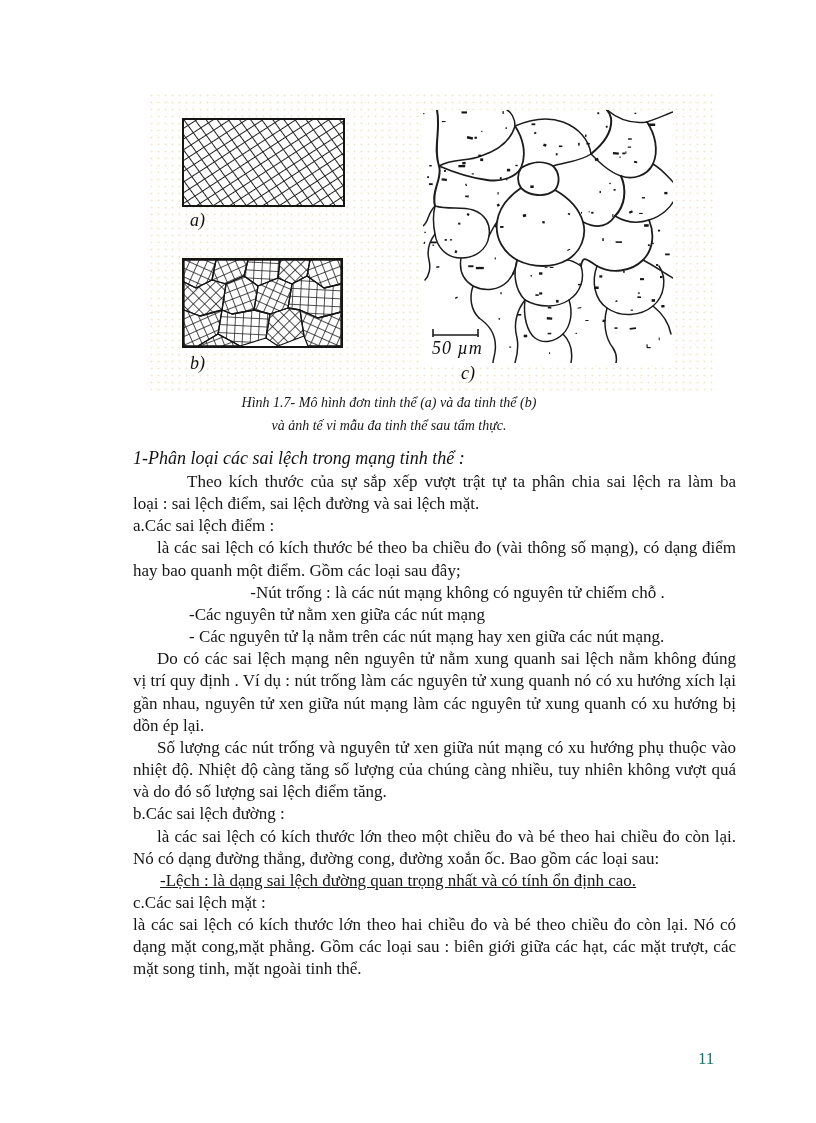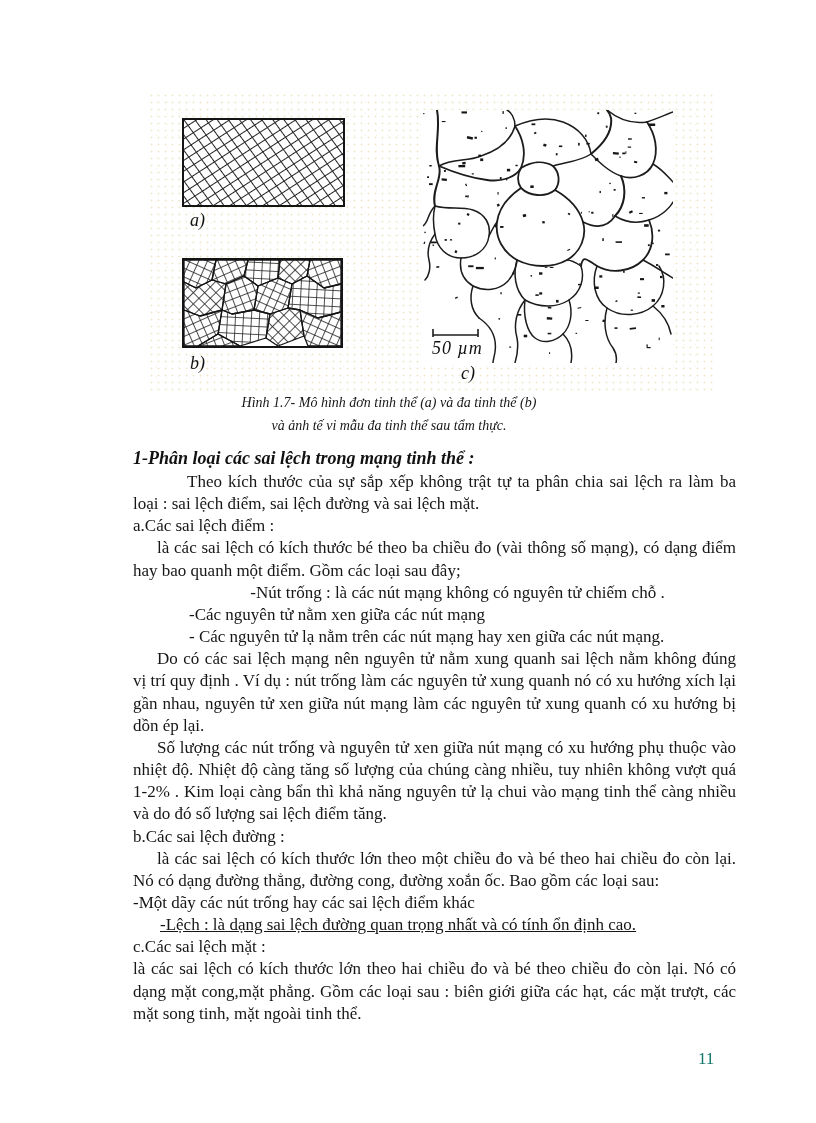--- a/index.html
+++ b/index.html
@@ -25,21 +25,21 @@
   .scalebar-label{
     position:absolute; z-index:3; font-style:italic; font-size:18px; color:#111;
     letter-spacing:1px;
   }
   .caption{
     position:absolute; left:133px; top:391px; width:512px; z-index:2;
     text-align:center; font-style:italic; font-size:14px; line-height:23px; color:#161616;
   }
   .heading{
     position:absolute; left:133px; top:448px; width:603px; z-index:2;
-    font-weight:bold; font-style:italic; font-size:18px; color:#111;
+    font-weight:normal; font-style:italic; font-size:18px; color:#111;
   }
   .bodytext{
     position:absolute; left:133px; top:471px; width:603px; z-index:2;
     font-size:17px; color:#161616;
   }
   .bl{height:22.16px; line-height:22.16px; white-space:nowrap; overflow:visible;}
   .bl.j{white-space:normal; text-align:justify; text-align-last:justify; word-break:keep-all;}
   .t  {padding-left:54px;}
   .d1 {padding-left:46px;text-align:center;}
   .d2 {padding-left:56px;}
@@ -294,40 +294,38 @@
   <div class="figlabel" style="left:461px; top:363px;">c)</div>
 
   <div class="caption">
     <div>Hình 1.7- Mô hình đơn tinh thể (a) và đa tinh thể (b)</div>
     <div>và ảnh tế vi mẫu đa tinh thể sau tẩm thực.</div>
   </div>
 
   <div class="heading">1-Phân loại các sai lệch trong mạng tinh thể :</div>
 
   <div class="bodytext">
-    <div class="bl t j">Theo kích thước của sự sắp xếp không trật tự ta phân chia sai lệch ra làm ba</div>
+    <div class="bl t j">Theo kích thước của sự sắp xếp vượt trật tự ta phân chia sai lệch ra làm ba</div>
     <div class="bl">loại : sai lệch điểm, sai lệch đường và sai lệch mặt.</div>
     <div class="bl">a.Các sai lệch điểm :</div>
     <div class="bl s j">là các sai lệch có kích thước bé theo ba chiều đo (vài thông số mạng), có dạng điểm</div>
     <div class="bl">hay bao quanh một điểm. Gồm các loại sau đây;</div>
     <div class="bl d1">-Nút trống : là các nút mạng không có nguyên tử chiếm chỗ .</div>
     <div class="bl d2">-Các nguyên tử nằm xen giữa các nút mạng</div>
     <div class="bl d2">- Các nguyên tử lạ nằm trên các nút mạng hay xen giữa các nút mạng.</div>
     <div class="bl s j">Do có các sai lệch mạng nên nguyên tử nằm xung quanh sai lệch nằm không đúng</div>
     <div class="bl j">vị trí quy định . Ví dụ : nút trống làm các nguyên tử xung quanh nó có xu hướng xích lại</div>
     <div class="bl j">gần nhau, nguyên tử xen giữa nút mạng làm các nguyên tử xung quanh có xu hướng bị</div>
     <div class="bl">dồn ép lại.</div>
     <div class="bl s j">Số lượng các nút trống và nguyên tử xen giữa nút mạng có xu hướng phụ thuộc vào</div>
     <div class="bl j">nhiệt độ. Nhiệt độ càng tăng số lượng của chúng càng nhiều, tuy nhiên không vượt quá</div>
-    <div class="bl j">1-2% . Kim loại càng bẩn thì khả năng nguyên tử lạ chui vào mạng tinh thể càng nhiều</div>
     <div class="bl">và do đó số lượng sai lệch điểm tăng.</div>
     <div class="bl">b.Các sai lệch đường :</div>
     <div class="bl s j">là các sai lệch có kích thước lớn theo một chiều đo và bé theo hai chiều đo còn lại.</div>
     <div class="bl">Nó có dạng đường thẳng, đường cong, đường xoắn ốc. Bao gồm các loại sau:</div>
-    <div class="bl">-Một dãy các nút trống hay các sai lệch điểm khác</div>
     <div class="bl s2">-Lệch : là dạng sai lệch đường quan trọng nhất và có tính ổn định cao.</div>
     <div class="bl">c.Các sai lệch mặt :</div>
     <div class="bl j">là các sai lệch có kích thước lớn theo hai chiều đo và bé theo chiều đo còn lại. Nó có</div>
     <div class="bl j">dạng mặt cong,mặt phẳng. Gồm các loại sau : biên giới giữa các hạt, các mặt trượt, các</div>
     <div class="bl">mặt song tinh, mặt ngoài tinh thể.</div>
   </div>
 
   <div class="pagenum">11</div>
 
 </div>

